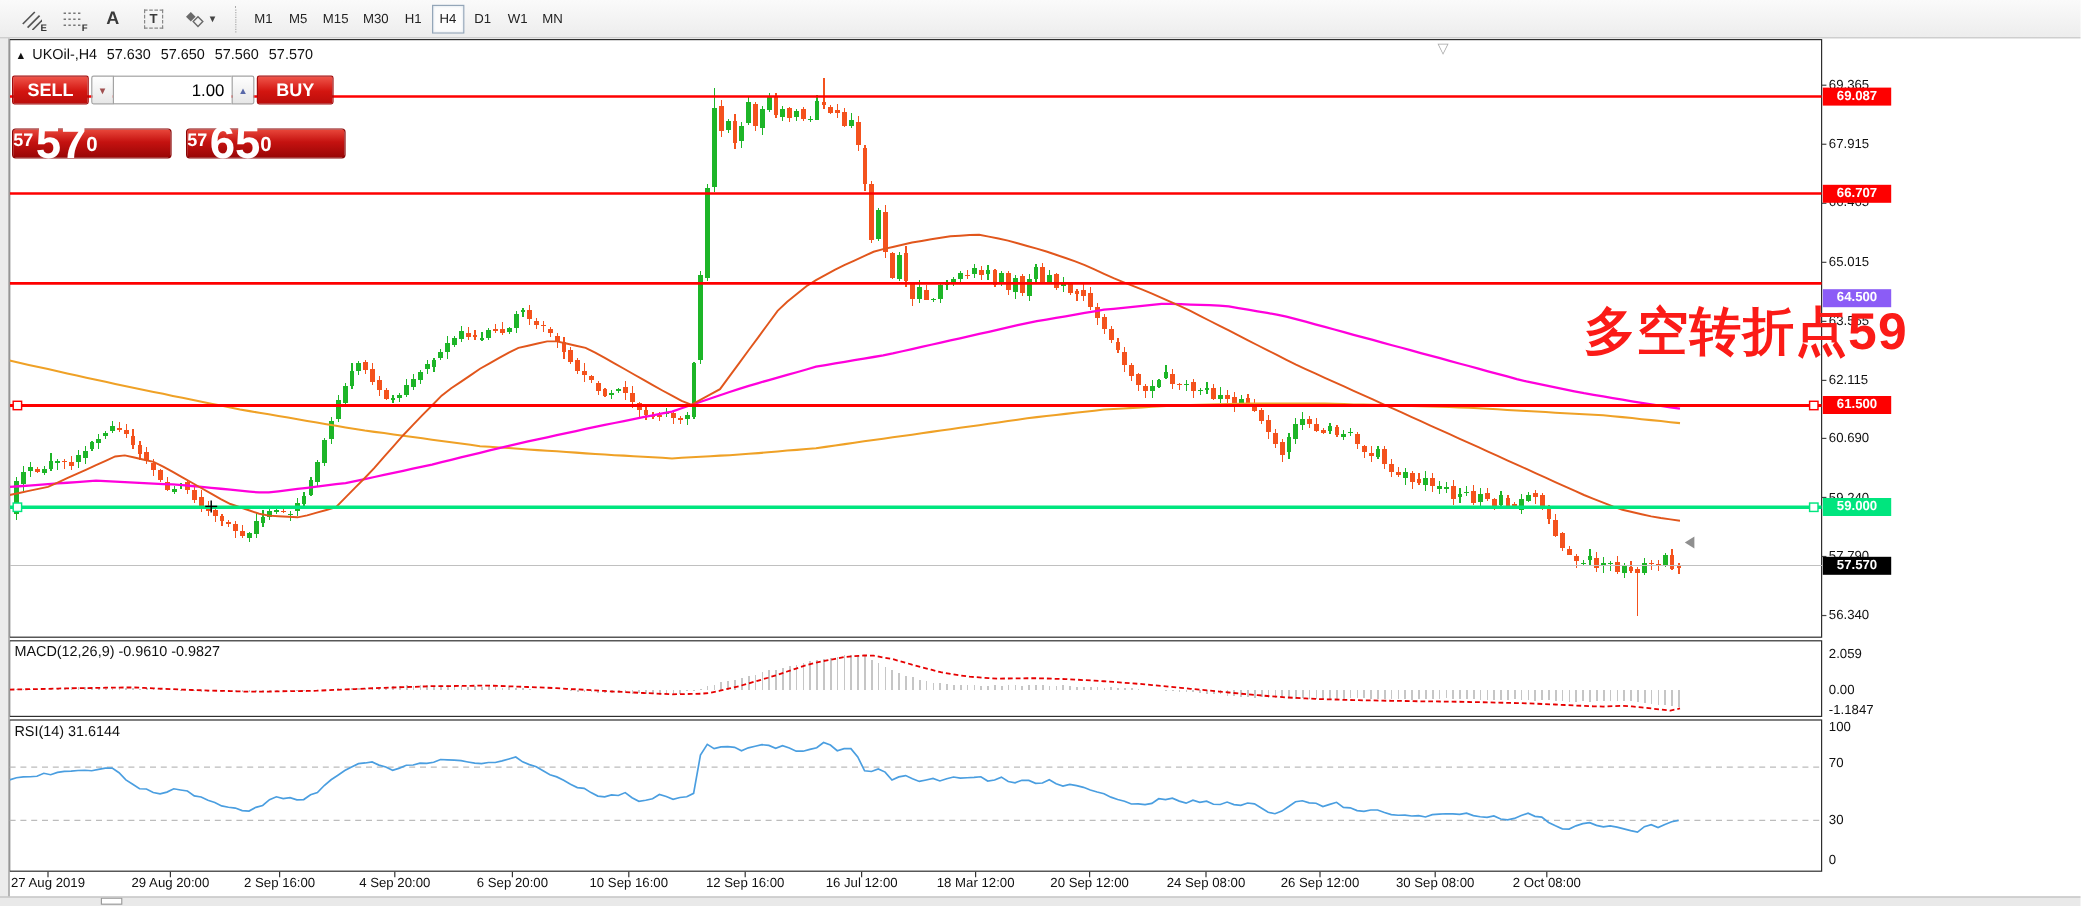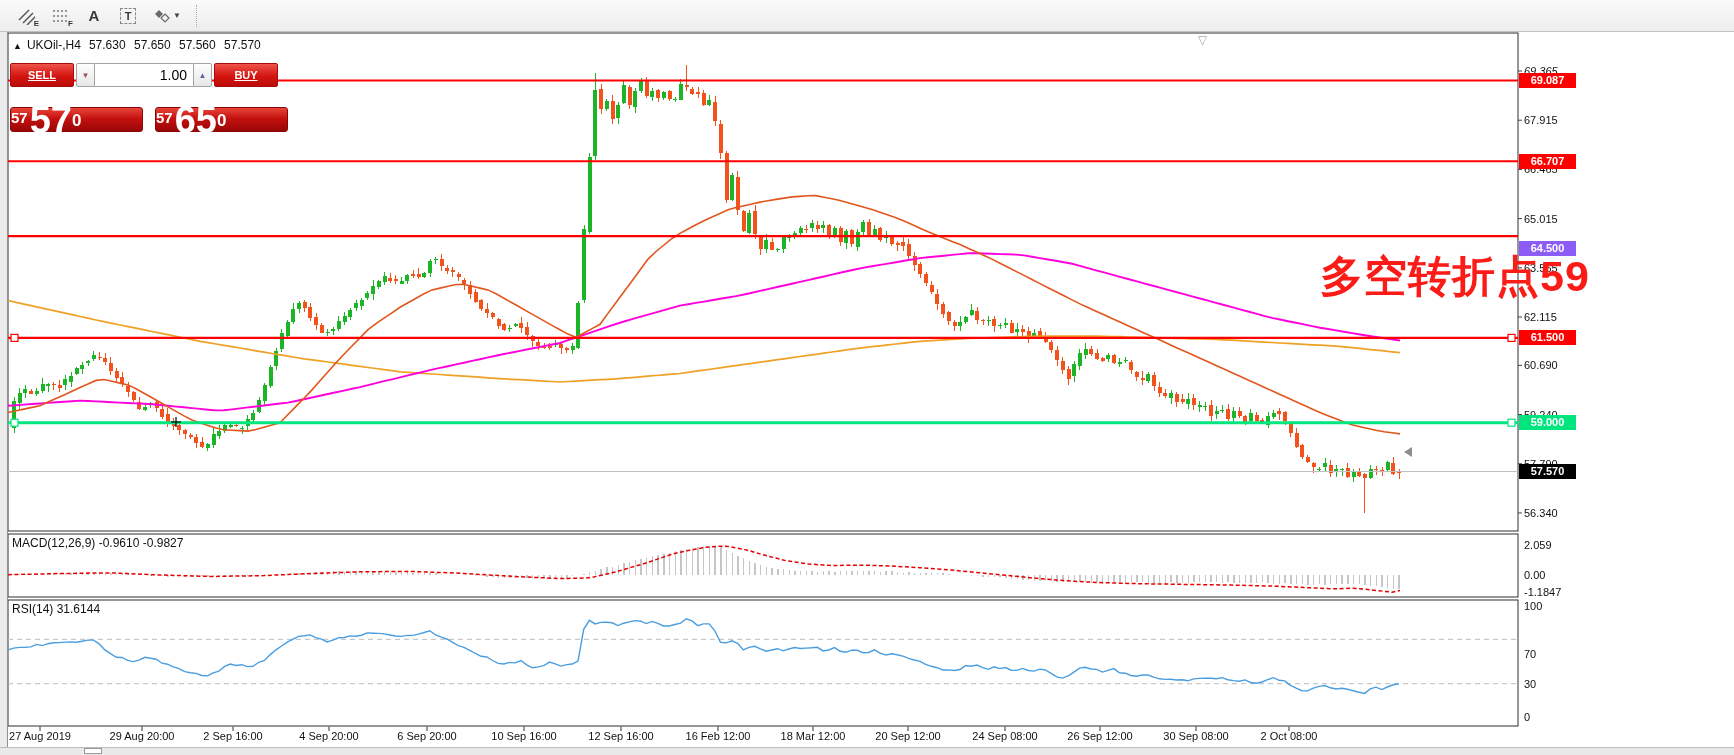--- a/index.html
+++ b/index.html
@@ -28,23 +28,23 @@
   .panel-label{position:absolute;left:12px;font-size:12px;z-index:4;}
   
   .ptick{position:absolute;left:1524px;width:60px;height:14px;line-height:14px;font-size:11px;color:#111;z-index:2;}
   .pbadge{position:absolute;left:1519px;width:57px;height:15px;line-height:15px;font-size:11px;
           font-weight:bold;color:#fff;text-align:center;z-index:3;}
   .itick{position:absolute;left:1524px;width:60px;height:13px;line-height:13px;font-size:11px;color:#111;z-index:2;}
   .dlabel{position:absolute;top:730px;width:96px;text-align:center;font-size:11px;color:#111;z-index:2;}
   
   #trade-widget{position:absolute;left:10px;top:63px;width:278px;z-index:6;}
   #tw-row1{display:flex;height:24px;}
-  .tw-btn{border:1px solid #a50c0c;border-radius:2px;color:#fff;font-size:11px;font-weight:bold;
+  .tw-btn{border:1px solid #a50c0c;border-radius:2px;color:#fff;font-size:15px;font-weight:bold;
           background:linear-gradient(#ef5449,#d31510 55%,#bc0d0b);cursor:pointer;
-          font-family:"Liberation Sans",sans-serif;text-decoration:underline;}
+          font-family:"Liberation Sans",sans-serif;}
   #tw-sell{width:64px;}
   #tw-buy{width:64px;margin-left:2px;}
   .tw-spin{width:19px;border:1px solid #a3a3a3;background:linear-gradient(#fefefe,#e7e7e7);
            font-size:8px;padding:0;cursor:pointer;}
   .tw-spin.down{color:#a05050;border-radius:2px 0 0 2px;margin-left:2px;}
   .tw-spin.up{color:#5868a8;border-radius:0 2px 2px 0;margin-right:0;}
   #tw-vol{width:92px;height:22px;border:1px solid #a3a3a3;border-left:none;border-right:none;
           text-align:right;font-size:14px;padding:0 6px 0 0;font-family:"Liberation Sans",sans-serif;}
   #tw-row2{display:flex;margin-top:4px;height:41px;}
   .tw-price{flex:1;border:1px solid #8a0505;border-radius:3px;color:#fff;display:flex;
@@ -874,20 +874,31 @@
       <span class="tbox">T</span>
     </button>
     <button class="tool" style="width:42px;">
       <svg width="18" height="16">
         <path d="M6 2 L10 6 L6 10 L2 6 Z" fill="#6a6a6a"></path>
         <path d="M12 6 L16 10 L12 14 L8 10 Z" fill="none" stroke="#6a6a6a" stroke-width="1.2"></path>
       </svg>
       <span class="caret">▼</span>
     </button>
     <div class="tb-sep"></div>
+    <div id="tf-bar" style="display:flex;gap:2px;">
+        <button class="tfbtn">M1</button>
+        <button class="tfbtn">M5</button>
+        <button class="tfbtn">M15</button>
+        <button class="tfbtn">M30</button>
+        <button class="tfbtn">H1</button>
+        <button class="tfbtn active">H4</button>
+        <button class="tfbtn">D1</button>
+        <button class="tfbtn">W1</button>
+        <button class="tfbtn">MN</button>
+      </div>
   </div>
 
   <div id="left-strip"></div>
 
   <div id="chart-title">
     <span class="tri">▲</span><span>UKOil-,H4</span><span class="ohlc">57.630 57.650 57.560 57.570</span>
   </div>
 
   <div id="trade-widget">
     <div id="tw-row1">
@@ -912,21 +923,21 @@
   </div>
 
   <div id="annotation">多空转折点59</div>
 
   <div class="panel-label" style="top:536px;">MACD(12,26,9) -0.9610 -0.9827</div>
   <div class="panel-label" style="top:602px;">RSI(14) 31.6144</div>
 
   <div id="shift-marker">▽</div>
 
   <div id="price-axis">
-      <div class="ptick" style="top: 64.0075px; font-style: italic;">69.365</div>
+      <div class="ptick" style="top: 64.0075px;">69.365</div>
       <div class="ptick" style="top: 113.206px;">67.915</div>
       <div class="ptick" style="top: 162.404px;">66.465</div>
       <div class="ptick" style="top: 211.603px;">65.015</div>
       <div class="ptick" style="top: 260.801px;">63.565</div>
       <div class="ptick" style="top: 310px;">62.115</div>
       <div class="ptick" style="top: 358.35px;">60.690</div>
       <div class="ptick" style="top: 407.549px;">59.240</div>
       <div class="ptick" style="top: 456.747px;">57.790</div>
       <div class="ptick" style="top: 505.946px;">56.340</div>
       <div class="pbadge" style="top: 72.94px; background: rgb(254, 0, 0);">69.087</div>
@@ -934,33 +945,33 @@
       <div class="pbadge" style="top: 241px; background: #8b5cf6;">64.500</div>
       <div class="pbadge" style="top: 330.367px; background: rgb(254, 0, 0);">61.500</div>
       <div class="pbadge" style="top: 415.192px; background: rgb(0, 229, 126);">59.000</div>
       <div class="pbadge" style="top: 463.712px; background: rgb(0, 0, 0);">57.570</div>
     </div>
   <div id="indicator-axes">
       <div class="itick" style="top: 539px;">2.059</div>
       <div class="itick" style="top: 569px;">0.00</div>
       <div class="itick" style="top: 586.261px;">-1.1847</div>
       <div class="itick" style="top: 600px;">100</div>
-      <div class="itick" style="top: 648px;">70</div>
+      <div class="itick" style="top: 630px;">70</div>
       <div class="itick" style="top: 677.7px;">30</div>
       <div class="itick" style="top: 711px;">0</div>
     </div>
   <div id="time-axis">
       <div class="dlabel" style="left: -8px;">27 Aug 2019</div>
       <div class="dlabel" style="left: 94px;">29 Aug 20:00</div>
       <div class="dlabel" style="left: 185px;">2 Sep 16:00</div>
       <div class="dlabel" style="left: 281px;">4 Sep 20:00</div>
       <div class="dlabel" style="left: 379px; text-align: center;">6 Sep 20:00</div>
       <div class="dlabel" style="left: 476px;">10 Sep 16:00</div>
       <div class="dlabel" style="left: 573px;">12 Sep 16:00</div>
-      <div class="dlabel" style="left: 670px;">16 Feb 12:00</div>
+      <div class="dlabel" style="left: 670px;">16 Jul 12:00</div>
       <div class="dlabel" style="left: 765px;">18 Mar 12:00</div>
       <div class="dlabel" style="left: 860px;">20 Sep 12:00</div>
       <div class="dlabel" style="left: 957px;">24 Sep 08:00</div>
       <div class="dlabel" style="left: 1052px;">26 Sep 12:00</div>
       <div class="dlabel" style="left: 1148px;">30 Sep 08:00</div>
       <div class="dlabel" style="left: 1241px;">2 Oct 08:00</div>
     </div>
 
   <div id="bottom-strip"></div>
   <div id="bottom-box"></div>

